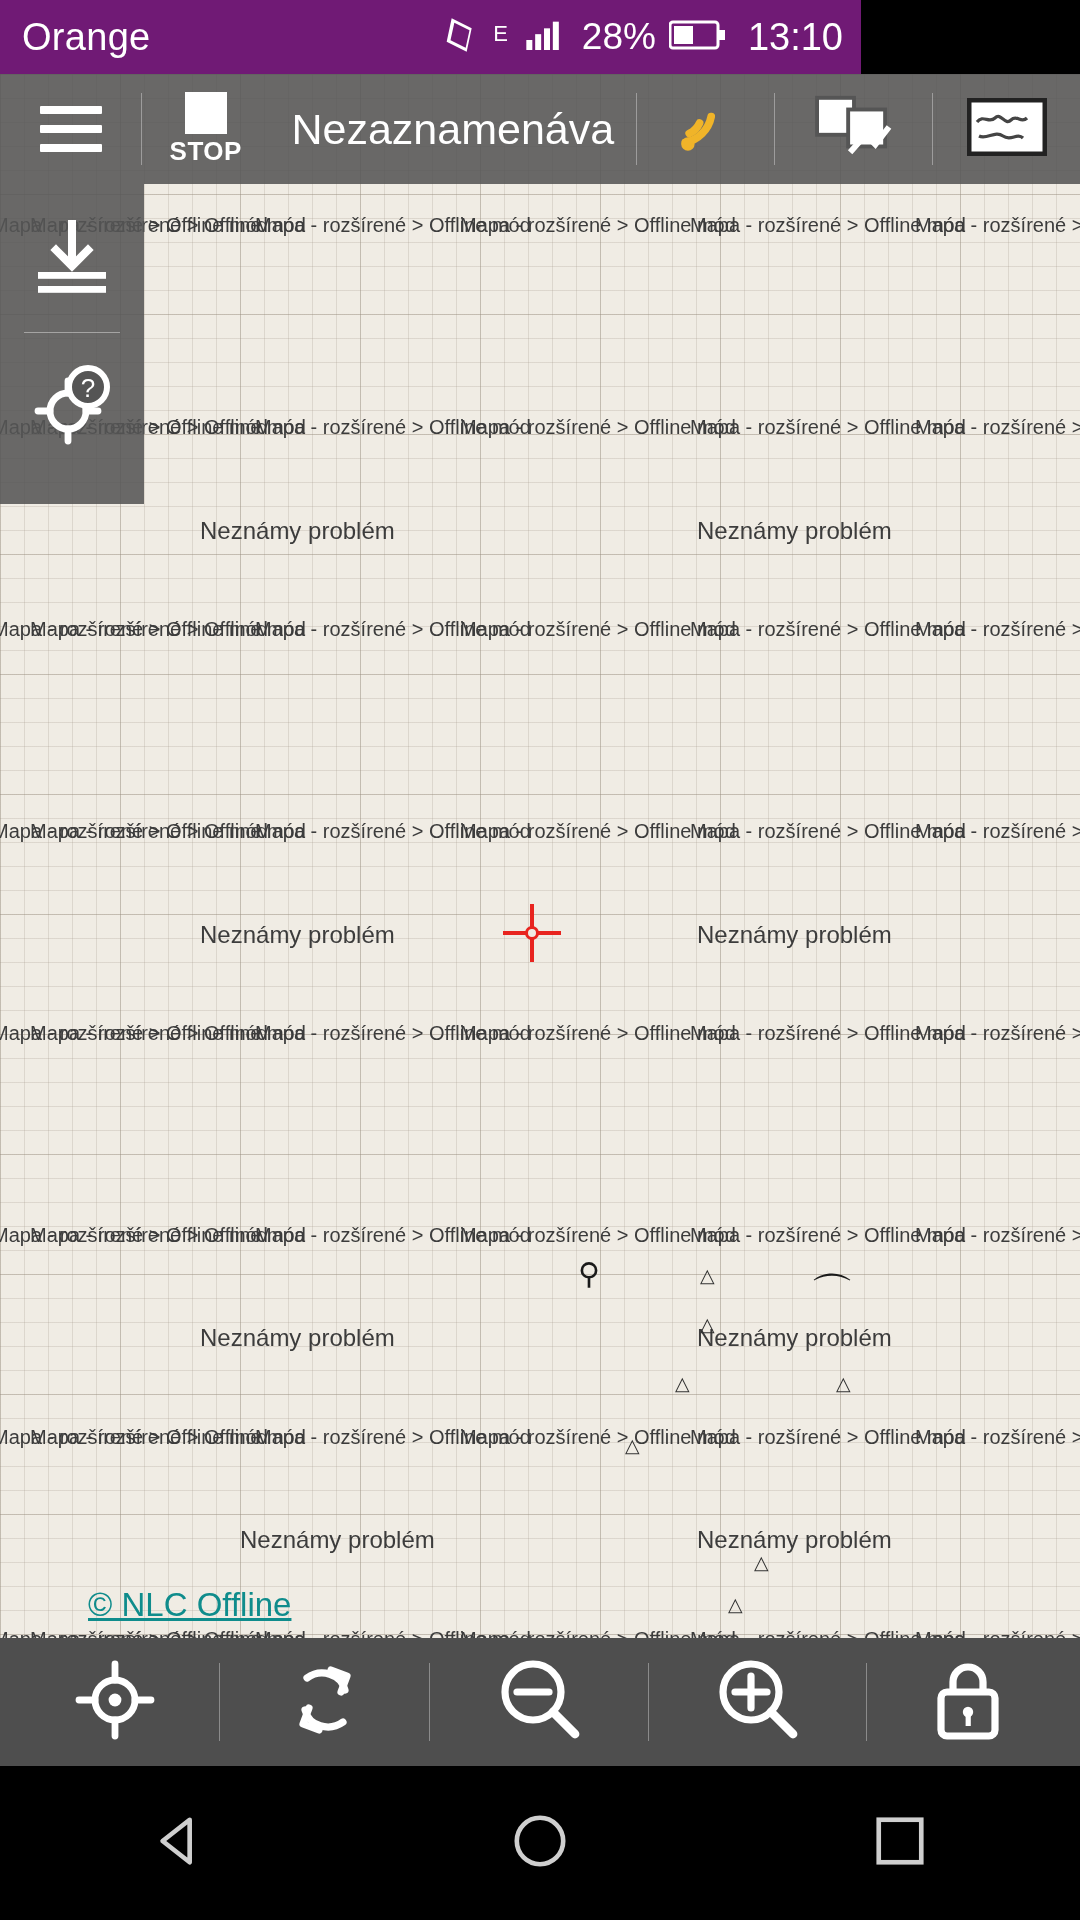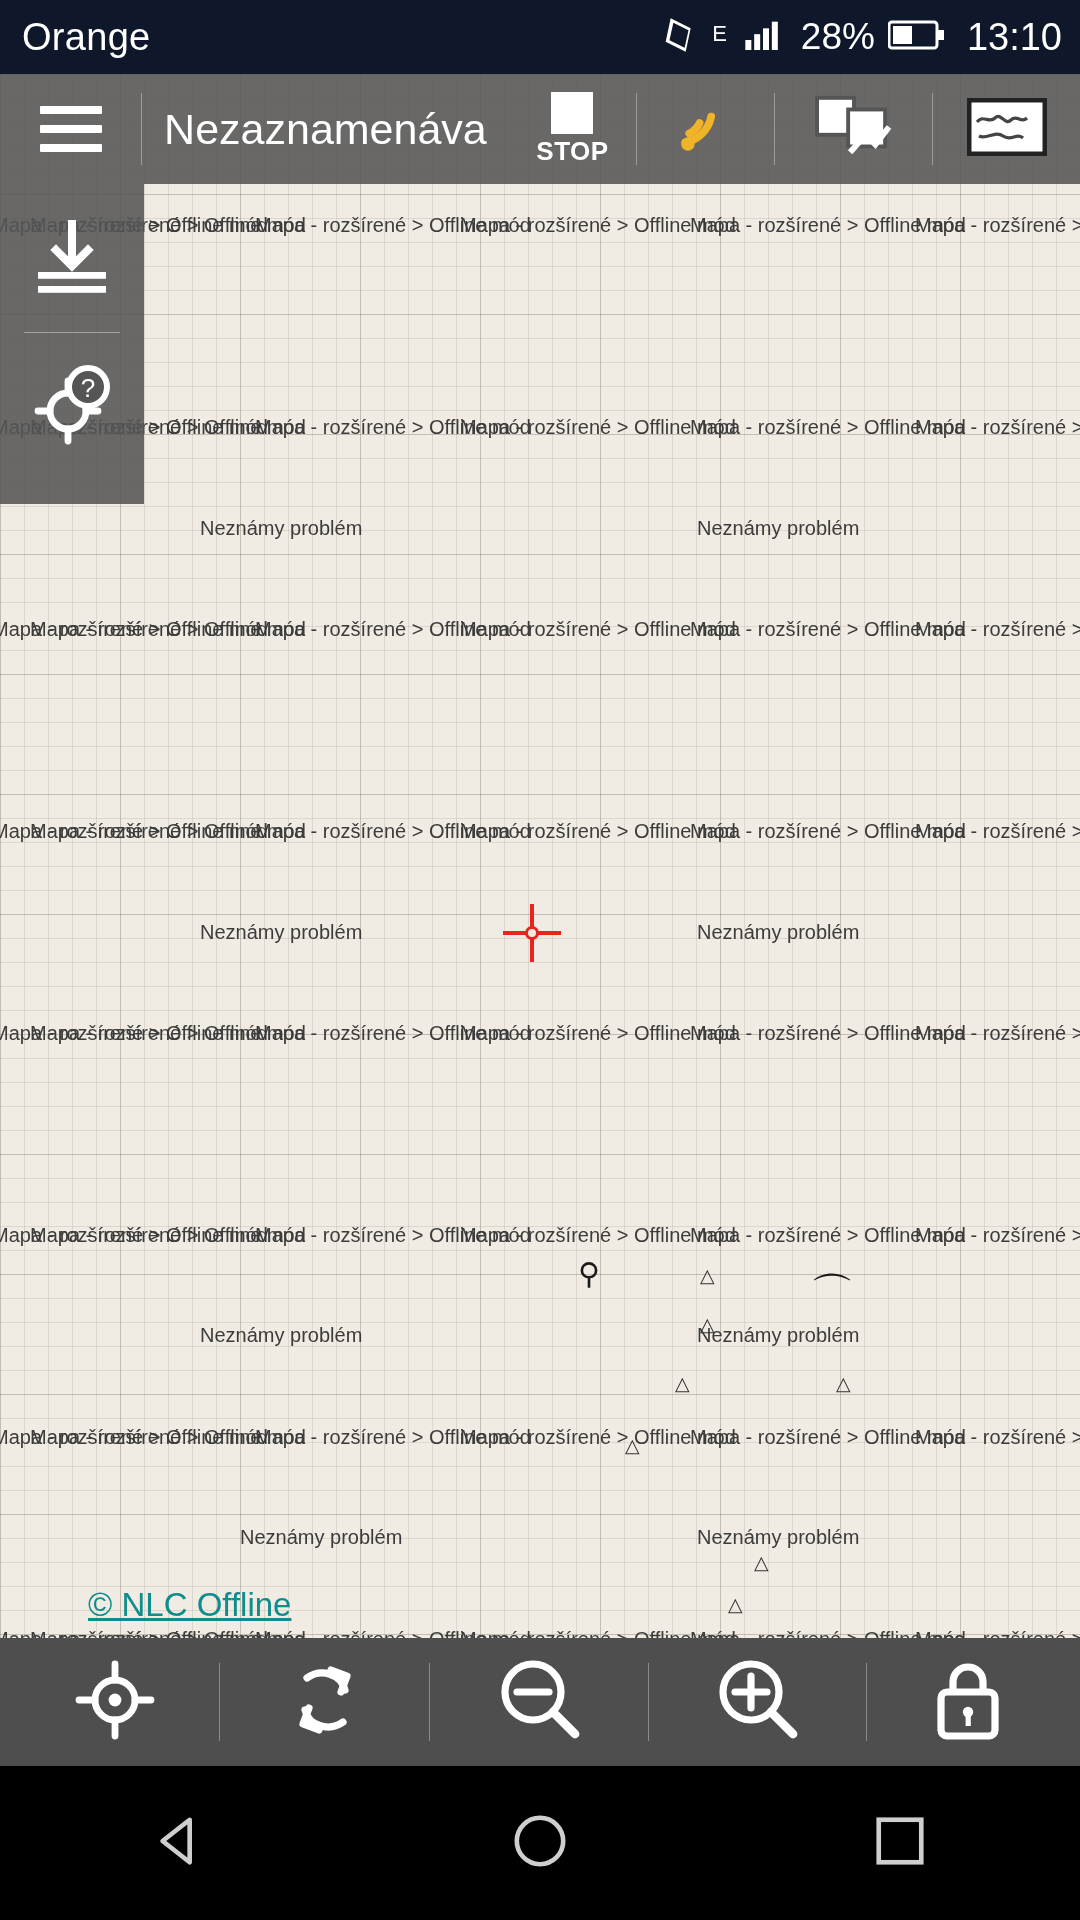--- a/index.html
+++ b/index.html
@@ -12,23 +12,23 @@
     height: 1920px;
     font-family: "Liberation Sans", sans-serif;
     overflow: hidden;
     position: relative;
   }
 
   
   .statusbar {
     position: absolute;
     top: 0; left: 0;
-    width: 1080px;
+    width: 861px;
     height: 74px;
-    background: #0f172a;
+    background: #701a75;
     color: #ffffff;
     display: flex;
     align-items: center;
     justify-content: space-between;
     box-sizing: border-box;
     padding: 0 18px 0 22px;
   }
   .carrier {
     font-size: 38px;
     letter-spacing: 0.3px;
@@ -78,21 +78,21 @@
     background-size: 120px 120px;
   }
   .tile-label {
     position: absolute;
     font-size: 20px;
     color: #3c3c3c;
     white-space: nowrap;
   }
   .problem-label {
     position: absolute;
-    font-size: 20px;
+    font-size: 24px;
     color: #3c3c3c;
     white-space: nowrap;
   }
 
   
   .crosshair {
     position: absolute;
     left: 503px;
     top: 830px;
     width: 58px;
@@ -411,29 +411,29 @@
 
 <div class="topbar">
   <div class="topbar-cell" style="width:144px;">
     <div class="hamburger">
       <span></span>
         <span></span>
         <span></span>
     </div>
   </div>
   <div class="topbar-sep"></div>
-  <div class="topbar-cell" style="flex:1 1 auto;justify-content:flex-start;">
-    <div class="rec-title">Nezaznamenáva</div>
-  </div>
   <div class="topbar-cell" style="width:130px;">
     <div class="stopicon">
       <div class="sq"></div>
       <div class="txt">STOP</div>
     </div>
   </div>
+  <div class="topbar-cell" style="flex:1 1 auto;justify-content:flex-start;">
+    <div class="rec-title">Nezaznamenáva</div>
+  </div>
   <div class="topbar-sep"></div>
   <div class="topbar-cell" style="width:140px;">
     <span>
       <svg width="62" height="62" viewBox="0 0 24 24">
         <path d="M4 18c5-1 9-5 10-10" fill="none" stroke="#f0b429" stroke-width="3" stroke-linecap="round"></path>
         <path d="M5.5 14.5a8 8 0 0 0 4-4" fill="none" stroke="#f0b429" stroke-width="3" stroke-linecap="round"></path>
         <circle cx="5" cy="18.6" r="2.6" fill="#f0b429"></circle>
       </svg>
     </span>
   </div>

